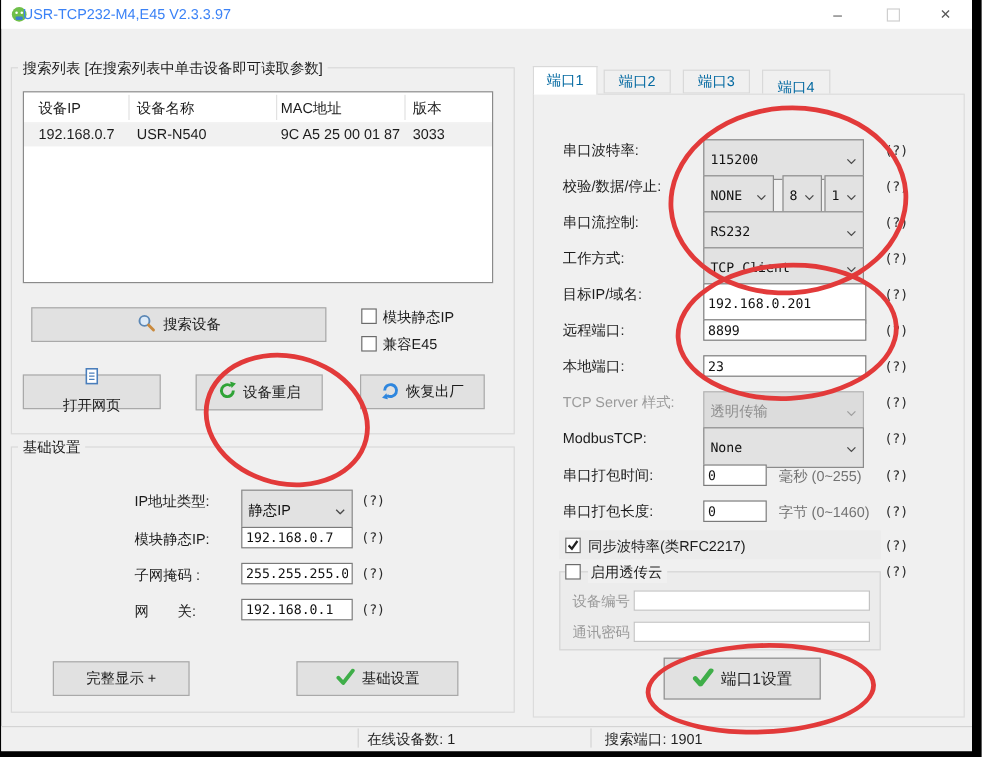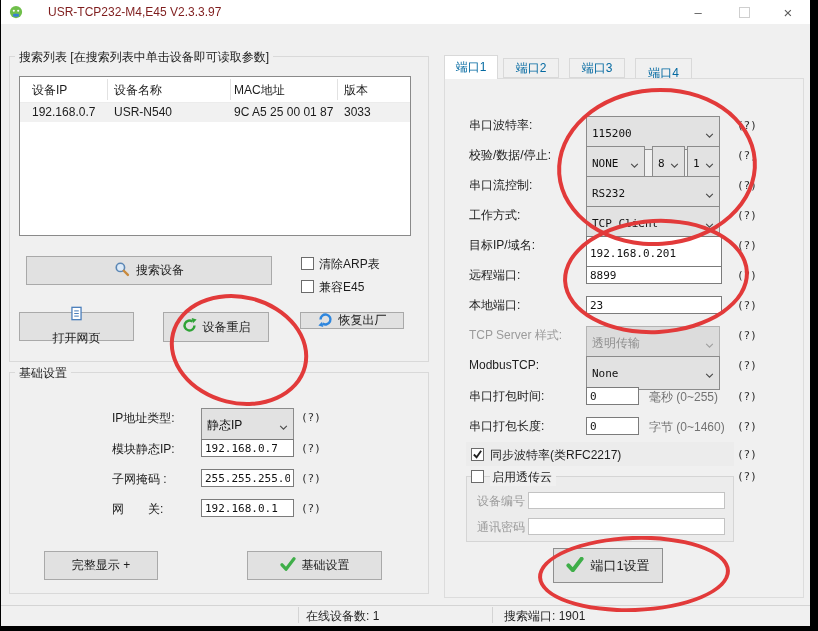--- a/index.html
+++ b/index.html
@@ -2,21 +2,21 @@
 <html><head>
 <meta charset="utf-8">
 <style>
   html,body{margin:0;padding:0;}
   body{width:818px;height:631px;position:relative;background:#000;
        font-family:"Liberation Sans","DejaVu Sans",sans-serif;-webkit-font-smoothing:antialiased;}
   .window{position:absolute;left:1px;top:0;width:809px;height:626px;background:#f0f0f0;overflow:hidden;}
   
   .titlebar{position:absolute;left:0;top:0;width:100%;height:24px;background:#fff;}
   .app-icon{position:absolute;left:8px;top:5px;width:14px;height:14px;}
-  .title-text{position:absolute;left:47px;top:5px;font-size:12px;color:#7f1d1d;white-space:nowrap;}
+  .title-text{position:absolute;left:18px;top:5px;font-size:12px;color:#3b82f6;white-space:nowrap;}
   .win-btn{position:absolute;top:0;height:24px;width:30px;display:flex;align-items:center;justify-content:center;
            font-size:13px;color:#5a5a5a;cursor:pointer;}
   .max-glyph{width:9px;height:9px;border:1px solid #cfcfcf;display:inline-block;}
   
   .menubar{position:absolute;left:0;top:24px;width:100%;height:21px;background:#fff;}
   .menu-item{position:absolute;top:3px;font-size:12px;color:#1f1f1f;cursor:default;white-space:nowrap;}
   
   .groupbox{position:absolute;border:1px solid #d9d9d9;background:#f0f0f0;box-sizing:border-box;}
   .group-title{position:absolute;background:#f0f0f0;padding:0 4px;font-size:12px;color:#1c1c1c;white-space:nowrap;z-index:3;}
   
@@ -122,21 +122,21 @@
         </svg>
     </span>
     <span>搜索设备</span>
   </div>
 
   <span class="cb" style="left:300px;top:257px;">
     <svg width="11" height="11" viewBox="0 0 12 12">
         <path d="M2 6l3 3 5-7" stroke="#222" stroke-width="2" fill="none"></path>
       </svg>
   </span>
-  <span class="cb-label" style="left:318px;top:256px;">清除ARP表</span>
+  <span class="cb-label" style="left:318px;top:256px;">模块静态IP</span>
 
   <span class="cb" style="left:300px;top:280px;">
     <svg width="11" height="11" viewBox="0 0 12 12">
         <path d="M2 6l3 3 5-7" stroke="#222" stroke-width="2" fill="none"></path>
       </svg>
   </span>
   <span class="cb-label" style="left:318px;top:279px;">兼容E45</span>
 
   <div class="btn" style="left:18px;top:312px;width:115px;height:29px;flex-direction:column;">
     <span>
@@ -153,21 +153,21 @@
   <div class="btn" style="left:162px;top:312px;width:106px;height:30px;">
     <span>
       <svg width="15" height="15" viewBox="0 0 16 16">
           <path d="M13.3 8a5.3 5.3 0 1 1-2.1-4.2" fill="none" stroke="#2fa336" stroke-width="2.6"></path>
           <polygon points="10.4,0 15.6,1.7 11.7,5.6" fill="#2fa336"></polygon>
         </svg>
     </span>
     <span>设备重启</span>
   </div>
 
-  <div class="btn" style="left:299px;top:312px;width:104px;height:17px;">
+  <div class="btn" style="left:299px;top:312px;width:104px;height:29px;">
     <span>
       <svg width="15" height="15" viewBox="0 0 16 16">
           <path d="M2.7 8a5.3 5.3 0 1 1 2.1 4.2" fill="none" stroke="#2e86de" stroke-width="2.6"></path>
           <polygon points="5.6,16 0.4,14.3 4.3,10.4" fill="#2e86de"></polygon>
         </svg>
     </span>
     <span>恢复出厂</span>
   </div>
 
   <div class="groupbox" style="left:8px;top:372px;width:420px;height:222px;"></div>
@@ -316,21 +316,21 @@
       </svg>
   </span>
   <span class="cb-label" style="left:489px;top:469px;background:#f0f0f0;padding:0 4px 0 2px;z-index:3;">启用透传云</span>
   <span class="help" style="left:736px;top:470px;">(?)</span>
 
   <span class="lbl disabled" style="left:468px;top:492px;width:56px;text-align:right;">设备编号</span>
   <input class="tinput light" style="left: 527px; top: 492px; width: 197px; height: 17px;" value="">
   <span class="lbl disabled" style="left:468px;top:518px;width:56px;text-align:right;">通讯密码</span>
   <input class="tinput light" style="left: 527px; top: 518px; width: 197px; height: 17px;" value="">
 
-  <div class="btn" style="left:552px;top:548px;width:110px;height:35px;border-color:#8f8f8f;font-size:13px;">
+  <div class="btn" style="left:552px;top:548px;width:131px;height:35px;border-color:#8f8f8f;font-size:13px;">
     <span>
       <svg width="18" height="15" viewBox="0 0 20 17">
           <path d="M2.5 9.5l5 5.5 10-13" stroke="#3fae49" stroke-width="4.5" fill="none" stroke-linecap="round" stroke-linejoin="round"></path>
         </svg>
     </span>
     <span>端口1设置</span>
   </div>
 
   <div class="statusbar"></div>
   <span class="sb-sep" style="left:297px;"></span>

